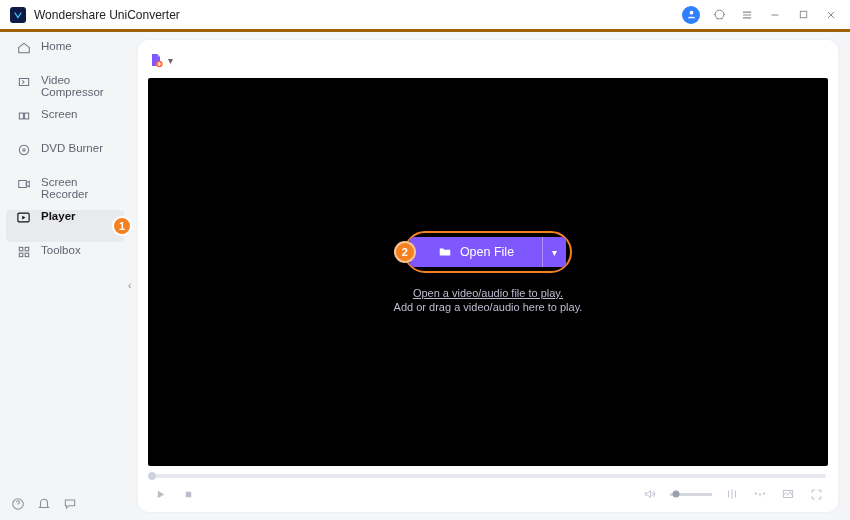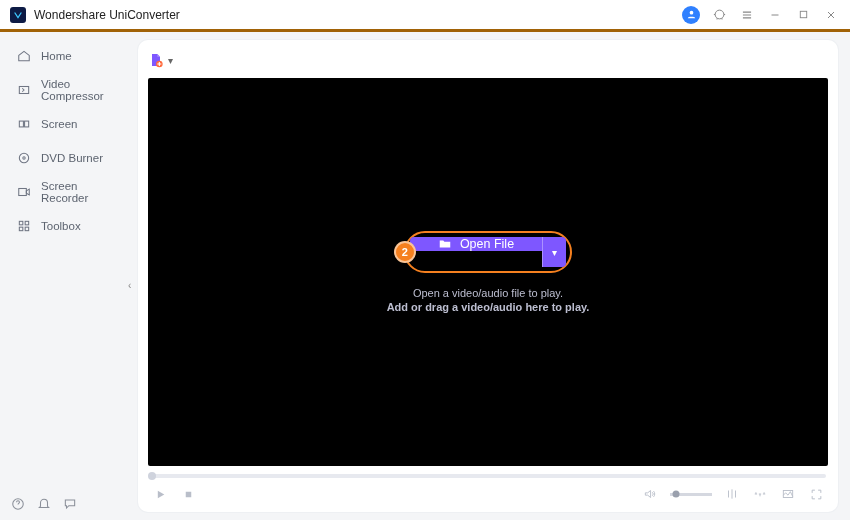--- a/index.html
+++ b/index.html
@@ -16,21 +16,21 @@
   .app-icon svg { width:10px; height:10px; }
   .app-title { font-size: 12px; color: #222; }
   .title-right { margin-left:auto; display:flex; align-items:center; gap:10px; color:#777; }
   .title-right .tbtn { width:18px; height:18px; display:flex; align-items:center; justify-content:center; cursor:pointer; }
   .user-badge { width:18px; height:18px; background:#2f80ff; border-radius:50%; display:flex; align-items:center; justify-content:center; color:#fff; font-size:10px; }
 
   .content { display:flex; height: calc(520px - 32px); }
 
   .sidebar { width:130px; background:#f4f5f7; padding-top:8px; }
   .nav-item {
-    height:32px; display:flex; align-items:center; padding:0 10px; gap:10px;
+    height:32px; display:flex; align-items:flex-start; padding:0 10px; gap:10px;
     font-size:11.5px; color:#5d6470; cursor:pointer; border-radius:4px; margin:0 6px 2px 6px;
   }
   .nav-item.active { background:#e8eaee; color:#111; font-weight:600; position:relative; }
   .nav-item .nicon { width:15px; height:15px; display:flex; align-items:center; justify-content:center; color:#707684; flex-shrink:0; }
   .nav-item.active .nicon { color:#111; }
   .anno-dot {
     position:absolute; right:-8px; top:50%; transform:translateY(-50%);
     width:20px; height:20px; background:#f5801f; border-radius:50%;
     display:flex; align-items:center; justify-content:center; color:#fff; font-size:11px; font-weight:600;
     border:2px solid #fff;
@@ -52,37 +52,37 @@
 
   .player-canvas {
     flex:1; background:#000; border-radius:2px; display:flex; flex-direction:column;
     align-items:center; justify-content:center; color:#c7c9d2; position:relative;
   }
   .open-group {
     position:relative; display:flex; border:2px solid #f5801f; border-radius:22px; padding:4px;
   }
   .open-btn {
     display:flex; align-items:center; justify-content:center; gap:8px;
-    background:#7e57ff; color:#fff; height:14px; padding:0 28px;
+    background:#7e57ff; color:#fff; height:30px; padding:0 28px;
     border-top-left-radius:4px; border-bottom-left-radius:4px; font-size:12.5px; cursor:pointer;
   }
   .open-dd {
     background:#7e57ff; color:#fff; height:30px; width:24px;
     display:flex; align-items:center; justify-content:center;
     border-left:1px solid rgba(255,255,255,.35);
     border-top-right-radius:4px; border-bottom-right-radius:4px; font-size:10px; cursor:pointer;
   }
   .anno-dot-2 {
     position:absolute; left:-12px; top:50%; transform:translateY(-50%);
     width:22px; height:22px; background:#f5801f; border-radius:50%;
     display:flex; align-items:center; justify-content:center; color:#fff; font-size:11px; font-weight:600;
     border:2px solid #fff8;
   }
-  .hint { font-size:11px; color:#bcbed0; margin-top:14px; }
-  .hint2 { font-size:11px; color:#bcbed0; margin-top:2px;font-weight:bold; }
+  .hint { font-size:11px; color:#bcbed0; margin-top:14px;text-decoration:underline; }
+  .hint2 { font-size:11px; color:#bcbed0; margin-top:2px; }
 
   .scrub { height:4px; background:#e7e9ef; border-radius:2px; margin:8px 2px 6px 2px; position:relative; }
   .scrub-knob { position:absolute; left:0; top:50%; transform:translate(-2px,-50%); width:8px; height:8px; background:#cfd3dd; border-radius:50%; }
 
   .controls { height:20px; display:flex; align-items:center; color:#b9bec9; gap:12px; padding:0 4px; }
   .controls .cbtn { width:16px; height:16px; display:flex; align-items:center; justify-content:center; cursor:pointer; }
   .controls-right { margin-left:auto; display:flex; align-items:center; gap:12px; }
   .vol-track { width:42px; height:3px; background:#d5d8e0; position:relative; }
   .vol-knob { position:absolute; left:6px; top:50%; transform:translate(-50%,-50%); width:7px; height:7px; background:#9aa0ad; border-radius:50%; }
 </style>
@@ -171,20 +171,30 @@
       <span>DVD Burner</span>
     </div>
     <div class="nav-item">
       <span class="nicon">
           <svg viewBox="0 0 24 24" width="14" height="14" fill="none" stroke="currentColor" stroke-width="1.8">
             <rect x="3" y="6" width="13" height="12"></rect>
             <path d="M16 10l5-3v10l-5-3z"></path>
           </svg>
         </span>
       <span>Screen Recorder</span>
+    </div>
+    <div class="nav-item active">
+      <span class="nicon">
+          <svg viewBox="0 0 24 24" width="15" height="15" fill="currentColor">
+            <rect x="3" y="5" width="18" height="14" rx="2" fill="none" stroke="currentColor" stroke-width="1.8"></rect>
+            <path d="M10 9l5 3-5 3z"></path>
+          </svg>
+        </span>
+      <span>Player</span>
+      <span class="anno-dot">1</span>
     </div>
     <div class="nav-item">
       <span class="nicon">
           <svg viewBox="0 0 24 24" width="14" height="14" fill="none" stroke="currentColor" stroke-width="1.8">
             <rect x="4" y="4" width="6" height="6"></rect>
             <rect x="14" y="4" width="6" height="6"></rect>
             <rect x="4" y="14" width="6" height="6"></rect>
             <rect x="14" y="14" width="6" height="6"></rect>
           </svg>
         </span>

